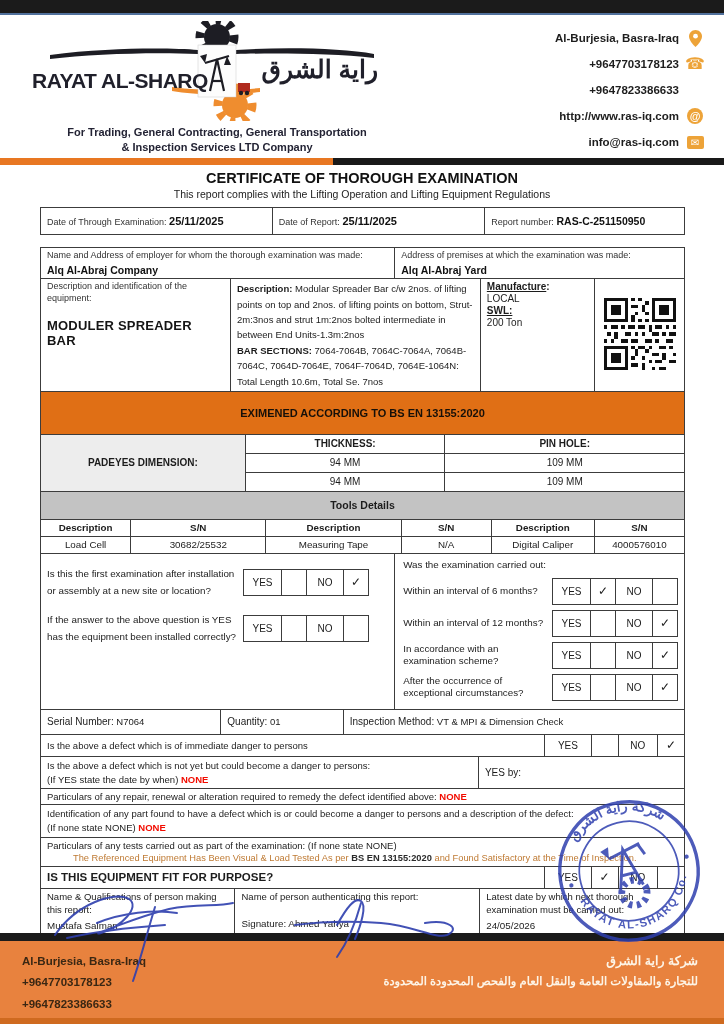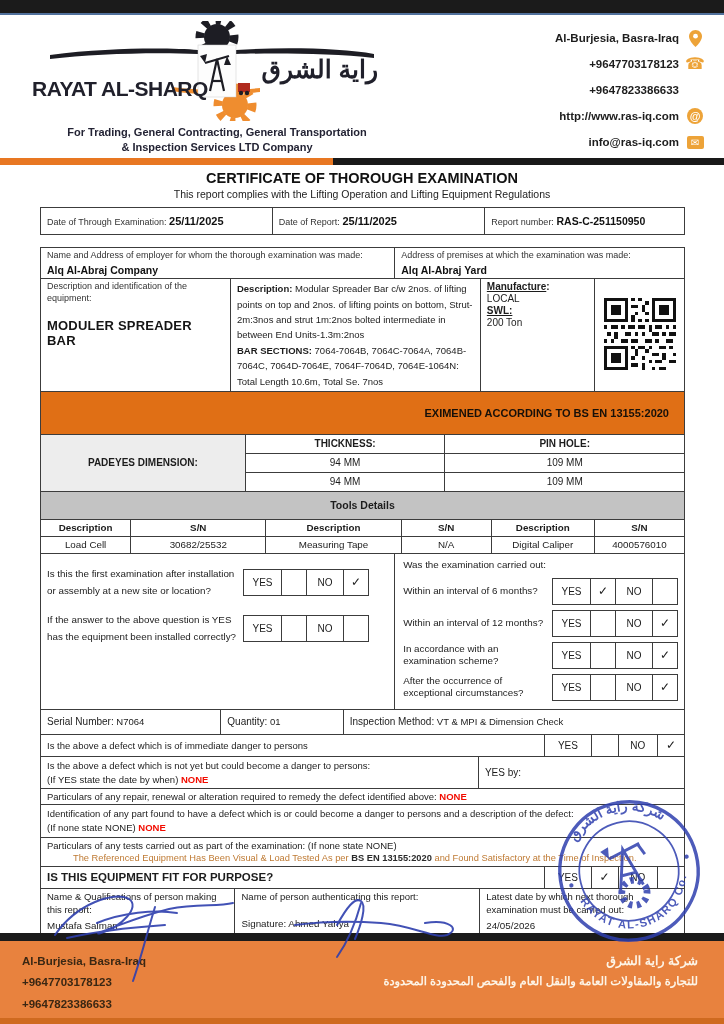--- a/index.html
+++ b/index.html
@@ -7,21 +7,21 @@
   .sheet { position:relative; width:724px; height:1024px; margin:0 auto; background:#fff; overflow:hidden; }
 
   
   .topbar   { position:absolute; top:0; left:0; width:100%; height:13px; background:#1b1b1b; }
   .topline  { position:absolute; top:13px; left:0; width:100%; height:2px; background:#51719c; }
 
   
   .header { position:absolute; top:15px; left:0; width:100%; height:143px; background:#fff; }
   .logo-wrap { position:absolute; left:22px; top:6px; width:370px; height:100px; }
   .logo-gear-svg { position:absolute; left:0; top:0; width:370px; height:100px; }
-  .logo-en { position:absolute; left:10px; top:56px; font-size:21px; font-weight:700; color:#20202b; letter-spacing:-0.5px; white-space:nowrap; }
+  .logo-en { position:absolute; left:10px; top:48px; font-size:21px; font-weight:700; color:#20202b; letter-spacing:-0.5px; white-space:nowrap; }
   .logo-ar { position:absolute; right:14px; top:34px; font-size:25px; font-weight:700; color:#20202b; white-space:nowrap; }
   .tagline { position:absolute; left:10px; top:104px; width:370px; text-align:center; font-size:11px; font-weight:700; color:#232334; line-height:1.35; }
   .contacts { position:absolute; right:20px; top:10px; }
   .contact-row { display:flex; justify-content:flex-end; align-items:center; height:26px; }
   .contact-text { font-size:11.5px; font-weight:700; color:#1d1d1d; }
   .contact-ic { width:18px; height:18px; margin-left:7px; display:flex; align-items:center; justify-content:center; }
   .ic-glyph { color:#eda338; font-size:16px; line-height:1; }
   .ic-at { width:16px; height:16px; border-radius:50%; background:#eda338; color:#fff; font-size:11px; font-weight:700; display:flex; align-items:center; justify-content:center; }
   .ic-env { width:17px; height:13px; border-radius:2px; background:#eda338; color:#fff; font-size:10px; display:flex; align-items:center; justify-content:center; }
 
@@ -50,21 +50,21 @@
 
   .equip-name { font-size:13px; font-weight:600; color:#151515; margin-top:14px; letter-spacing:0.2px; }
   .desc-cell { font-size:9.5px; line-height:1.62; }
   .b { font-weight:700; }
   .u { text-decoration:underline; }
   .mfg-cell div { margin-bottom:1px; font-size:10px; }
 
   .qr-td { vertical-align:middle; text-align:center; }
   .qr { width:72px; height:72px; display:inline-block; }
 
-  .banner-row td { background:#e06f15; text-align:right; font-size:11px; font-weight:700; color:#161009; height:27px; vertical-align:middle; padding:15px; }
+  .banner-row td { background:#e06f15; text-align:center; font-size:11px; font-weight:700; color:#161009; height:27px; vertical-align:middle; padding:15px; }
 
   .pad-table td { text-align:center; vertical-align:middle; height:19px; font-size:10px; }
   .pad-head { font-weight:700; }
   .pad-label { background:#ededed; font-weight:700; }
 
   .tools-title td { background:#c3c3c3; text-align:center; font-weight:700; font-size:10.5px; height:28px; vertical-align:middle; }
   .tools-table td { text-align:center; vertical-align:middle; height:17px; font-size:9.8px; }
   .tools-head td { font-weight:700; }
 
   

